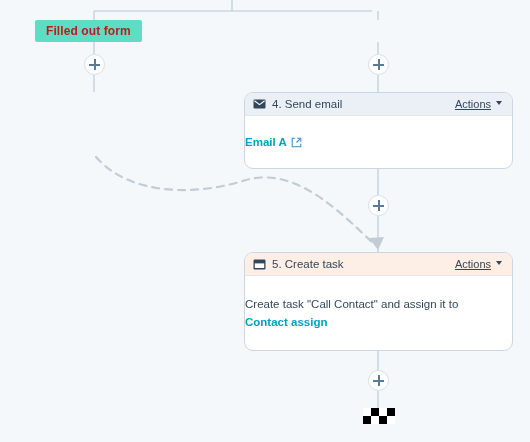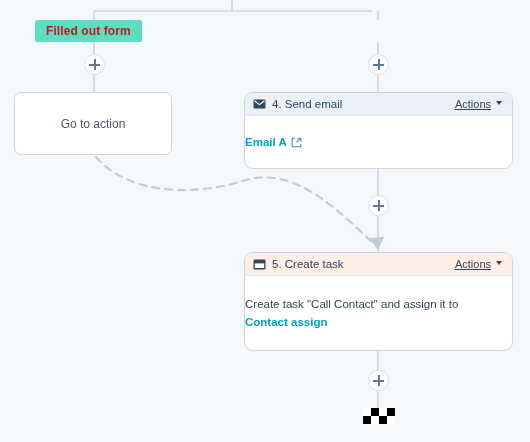--- a/index.html
+++ b/index.html
@@ -230,23 +230,20 @@
   </svg>
 
   <div class="badge badge-true">Filled out form</div>
 
 
   <div class="plus plus-1"></div>
   <div class="plus plus-2"></div>
   <div class="plus plus-3"></div>
   <div class="plus plus-4"></div>
 
-  <div class="goto-box">
-    <span>Go to action</span>
-  </div>
 
   <div class="card card-email">
     <div class="card-head head-email">
       <span class="icon">
         <svg width="13" height="10" viewBox="0 0 13 10">
           <rect x="0.5" y="0.5" width="12" height="9" rx="1" fill="#33475b"></rect>
           <path d="M1.4 1.7 L6.5 5.6 L11.6 1.7" fill="none" stroke="#ffffff" stroke-width="1.1"></path>
         </svg>
       </span>
       <span class="card-title">4. Send email</span>

